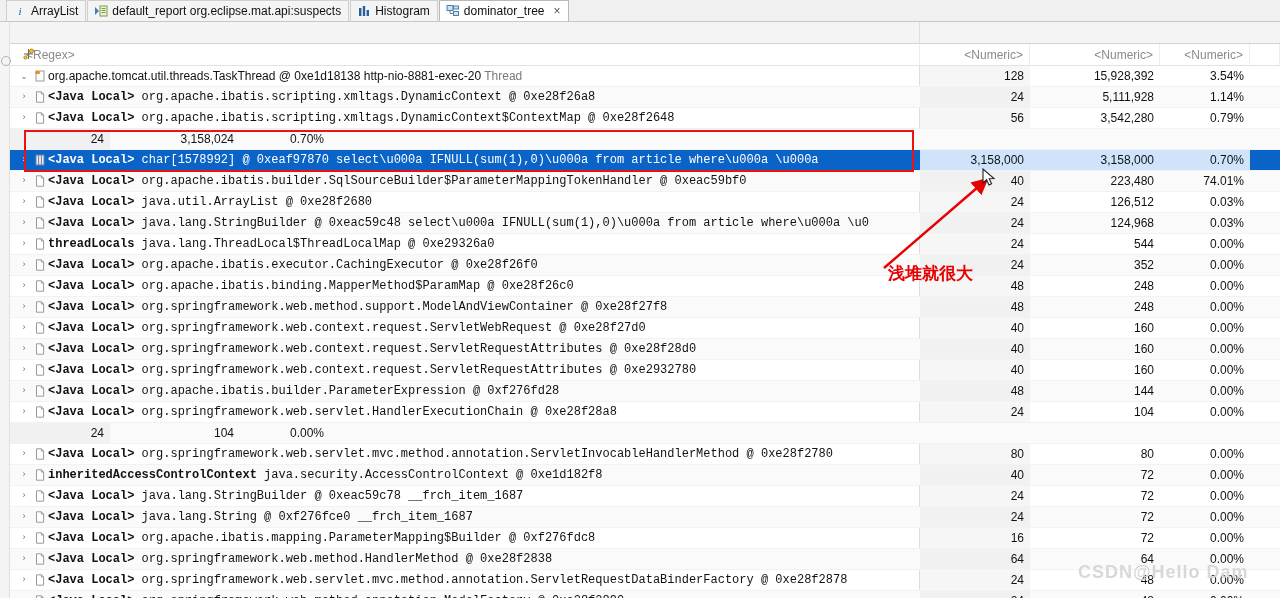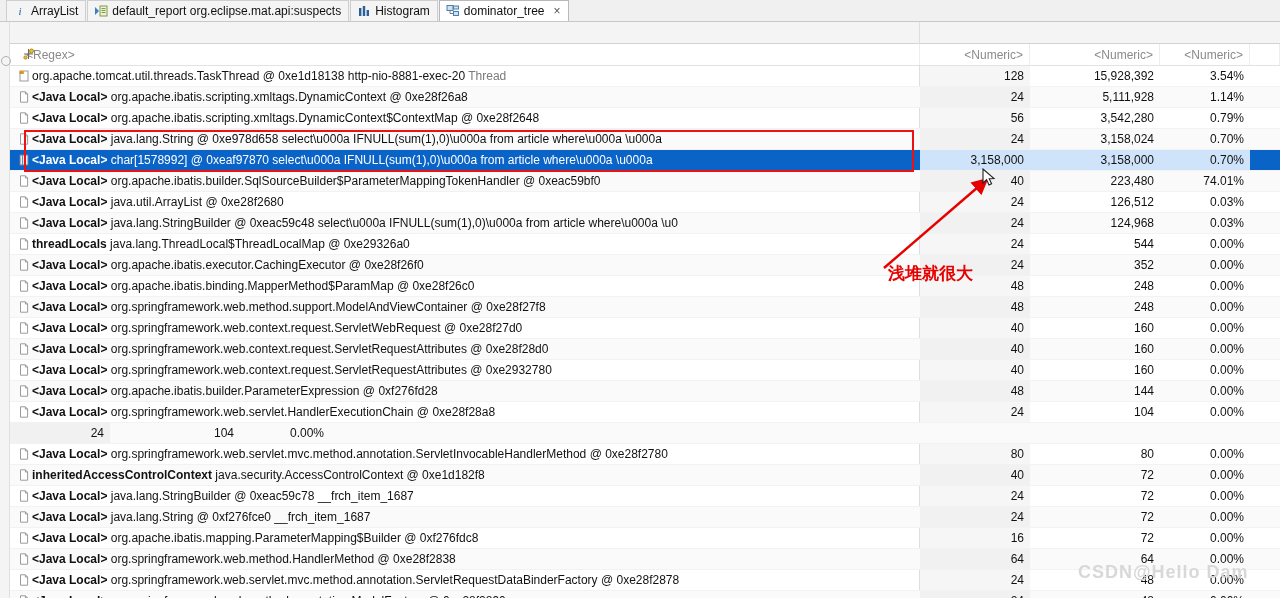--- a/index.html
+++ b/index.html
@@ -108,33 +108,33 @@
   .cell{
     box-sizing:border-box;
     display:flex;align-items:center;
     font-size:12px;color:#111;
     padding:0 6px;
     overflow:hidden;white-space:nowrap;
   }
   .cell.num{justify-content:flex-end;}
   .cell.shallow{background:#f6f6f6;}
   .row.alt .cell.shallow{background:#f1f1f1;}
-  .cell.name{padding-left:0;}
+  .cell.name{padding-left:16px;}
 
   .twisty{
     width:16px;flex:0 0 16px;display:flex;align-items:center;justify-content:center;
     color:#777;font-size:9px;
   }
   .objic{width:16px;flex:0 0 16px;display:flex;align-items:center;justify-content:center;}
   .lbl{overflow:hidden;white-space:nowrap;text-overflow:clip;}
   .b{font-weight:bold;}
   .dim{color:#7a7a7a;}
 
   .indent0{padding-left:14px;}
-  .indent1{padding-left:30px;}
+  .indent1{padding-left:30px;font-family:Liberation Mono, monospace;}
 
   
   .anno-box{
     position:absolute;left:24px;top:130px;width:890px;height:42px;
     border:2px solid #ee1111;box-sizing:border-box;
     pointer-events:none;
   }
   .anno-svg{position:absolute;left:0;top:0;width:1280px;height:598px;pointer-events:none;}
   .anno-text{
     position:absolute;left:888px;top:262px;
@@ -318,30 +318,20 @@
           </div>
           <div class="cell num c-rh">
             <span>3,542,280</span>
           </div>
           <div class="cell num c-pct">
             <span>0.79%</span>
           </div>
           <div class="cell c-tail"></div>
         </div>
         <div class="row alt">
-          <div class="cell name c-name indent1">
-            <span class="twisty">›</span>
-            <span class="objic">
-              <svg width="14" height="14" viewBox="0 0 14 14">
-                <path d="M3.5 1.8 L8.4 1.8 L10.6 4.0 L10.6 12.2 L3.5 12.2 Z" fill="#ffffff" stroke="#9a9a9a"></path>
-                <path d="M8.4 1.8 L8.4 4.0 L10.6 4.0" fill="none" stroke="#9a9a9a"></path>
-              </svg>
-            </span>
-            <span class="lbl"><span class="b">&lt;Java Local&gt;</span> java.lang.String @ 0xe978d658  select\u000a         IFNULL(sum(1),0)\u000a         from article where\u000a         \u000a</span>
-          </div>
           <div class="cell num shallow c-sh">
             <span>24</span>
           </div>
           <div class="cell num c-rh">
             <span>3,158,024</span>
           </div>
           <div class="cell num c-pct">
             <span>0.70%</span>
           </div>
           <div class="cell c-tail"></div>

